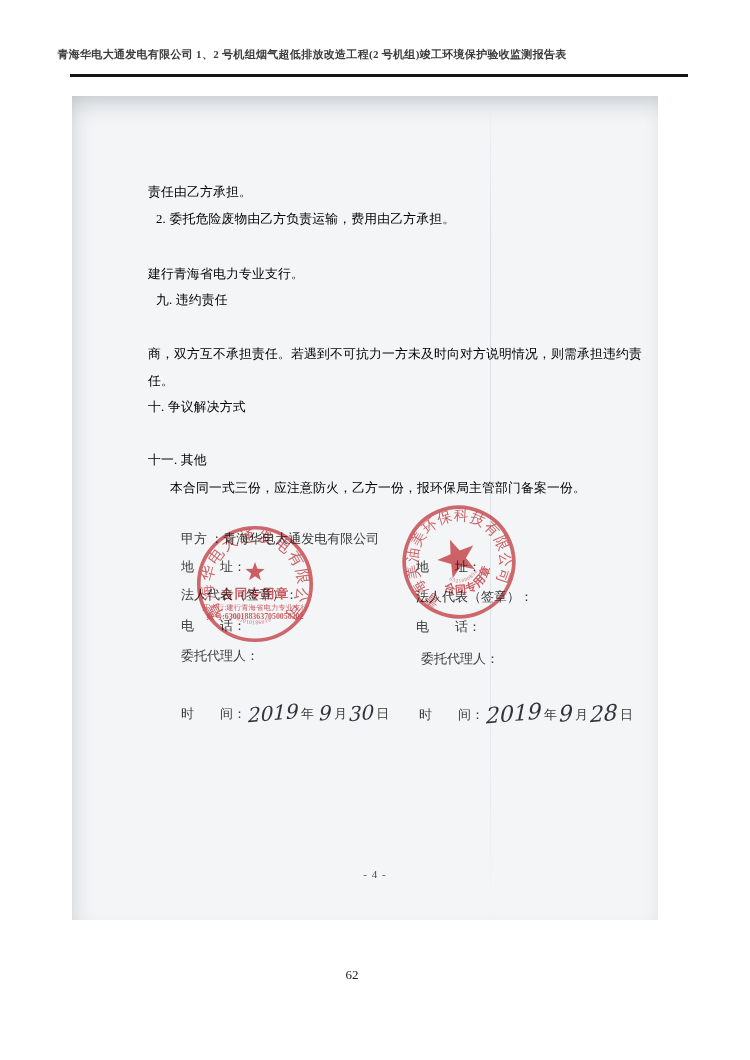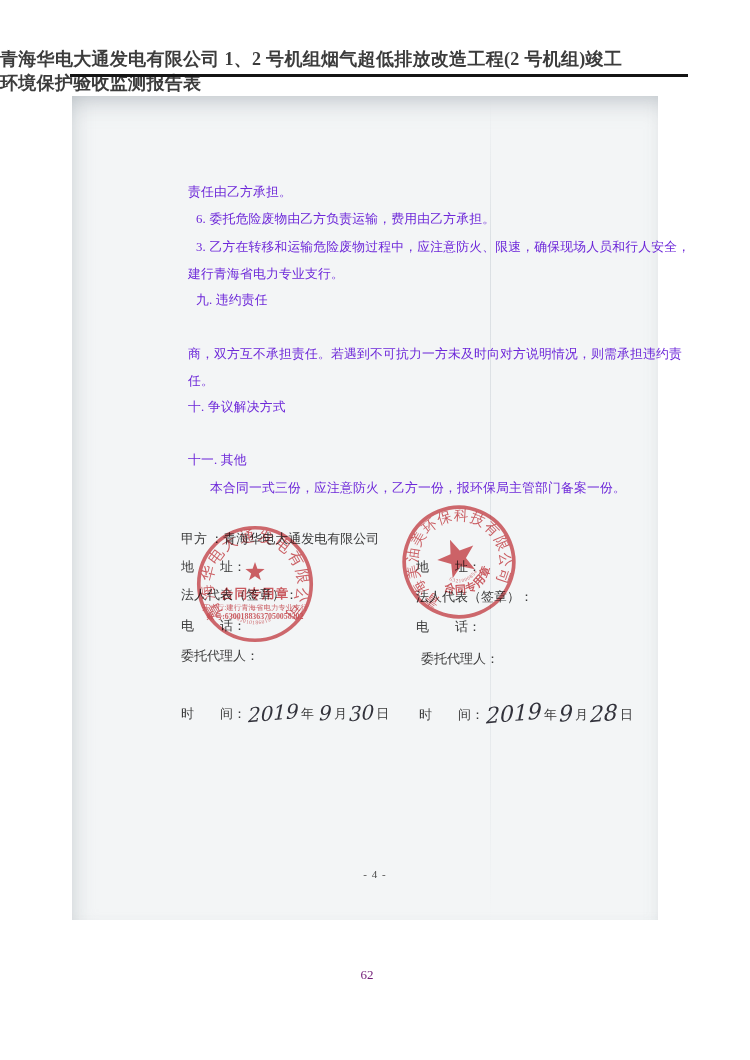--- a/index.html
+++ b/index.html
@@ -2,77 +2,76 @@
 <html><head>
 <meta charset="utf-8">
 <style>
   * { margin:0; padding:0; box-sizing:border-box; }
   html,body { background:#ffffff; }
   .page {
     position:relative; width:750px; height:1060px; background:#ffffff;
     font-family:"Liberation Serif", serif; overflow:hidden;
   }
   .hdr {
-    position:absolute; top:47px; left:0; width:624px; 
-    font-size:18px; font-weight:bold; color:#3c3c3c; letter-spacing:.3px;
+    position:absolute; top:47px; left:0; width:624px; text-align:center;
+    font-size:11px; font-weight:bold; color:#3c3c3c; letter-spacing:.3px;
     font-family:"Liberation Serif", serif;
   }
   .hdr-rule {
     position:absolute; top:74px; left:70px; width:618px; height:2.5px; background:#141414;
   }
   .scan {
     position:absolute; left:72px; top:96px; width:586px; height:824px;
     background:#f3f5f6;
     box-shadow: inset 0 18px 24px -14px rgba(148,157,165,.55),
                 inset 16px 0 26px -20px rgba(148,157,165,.45),
                 inset -6px 0 18px -14px rgba(170,178,185,.25);
   }
   .crease {
     position:absolute; left:490px; top:96px; width:1px; height:824px;
     background:linear-gradient(180deg, rgba(195,202,209,0) 0%, rgba(195,202,209,.5) 18%,
                rgba(195,202,209,.35) 70%, rgba(195,202,209,0) 100%);
   }
   .bl {
-    position:absolute; font-size:12.8px; color:#6d28d9; white-space:nowrap;
-    letter-spacing:.2px; line-height:18px;margin-left:40px;
+    position:absolute; font-size:12.8px; color:#000000; white-space:nowrap;
+    letter-spacing:.2px; line-height:18px;
   }
   .sig {
     position:absolute; font-size:13px; color:#3b3b3b; white-space:nowrap; line-height:17px;margin-left:31px;
   }
   .hw {
     font-family:"DejaVu Serif", serif; font-style:italic; display:inline-block;
     font-size:20px; color:#32323b; transform:rotate(-5deg) skewX(-6deg);
     margin:0 2px; vertical-align:-2px; line-height:1;
   }
   .hw.big { font-size:22px; }
   .stamp { position:absolute; mix-blend-mode:multiply; opacity:.88; }
   .innerpage {
     position:absolute; left:335px; top:868px; width:80px; text-align:center;
     font-size:11px; color:#4a4a4a; letter-spacing:1px;
   }
   .pageno {
-    position:absolute; left:332px; top:967px; width:70px; text-align:center;
-    font-size:13px; color:#701a75;
+    position:absolute; left:317px; top:967px; width:70px; text-align:center;
+    font-size:13px; color:#0f172a;
   }
   svg text { font-family:"Liberation Serif", serif; }
 </style>
 </head>
 <body>
 
 <div class="page">
 
   <div class="hdr">青海华电大通发电有限公司 1、2 号机组烟气超低排放改造工程(2 号机组)竣工环境保护验收监测报告表</div>
   <div class="hdr-rule"></div>
 
   <div class="scan"></div>
   <div class="crease"></div>
 
   <div class="bl" style="left:148px;top:183px">责任由乙方承担。</div>
-  <div class="bl" style="left:156px;top:210px">6. 委托危险废物由乙方负责运输，费用由乙方承担。</div>
-  <div class="bl" style="left:156px;top:238px">3. 乙方在转移和运输危险废物过程中，应注意防火、限速，确保现场人员和行人安全，</div>
+  <div class="bl" style="left:156px;top:210px">2. 委托危险废物由乙方负责运输，费用由乙方承担。</div>
   <div class="bl" style="left:148px;top:265px">建行青海省电力专业支行。</div>
   <div class="bl" style="left:156px;top:291px">九. 违约责任</div>
   <div class="bl" style="left:148px;top:345px">商，双方互不承担责任。若遇到不可抗力一方未及时向对方说明情况，则需承担违约责</div>
   <div class="bl" style="left:148px;top:372px">任。</div>
   <div class="bl" style="left:148px;top:398px">十. 争议解决方式</div>
   <div class="bl" style="left:148px;top:451px">十一. 其他</div>
   <div class="bl" style="left:170px;top:479px">本合同一式三份，应注意防火，乙方一份，报环保局主管部门备案一份。</div>
 
   <div class="sig" style="left:150px;top:530px">
     <span>甲方 ：</span><span>青海华电大通发电有限公司</span>

